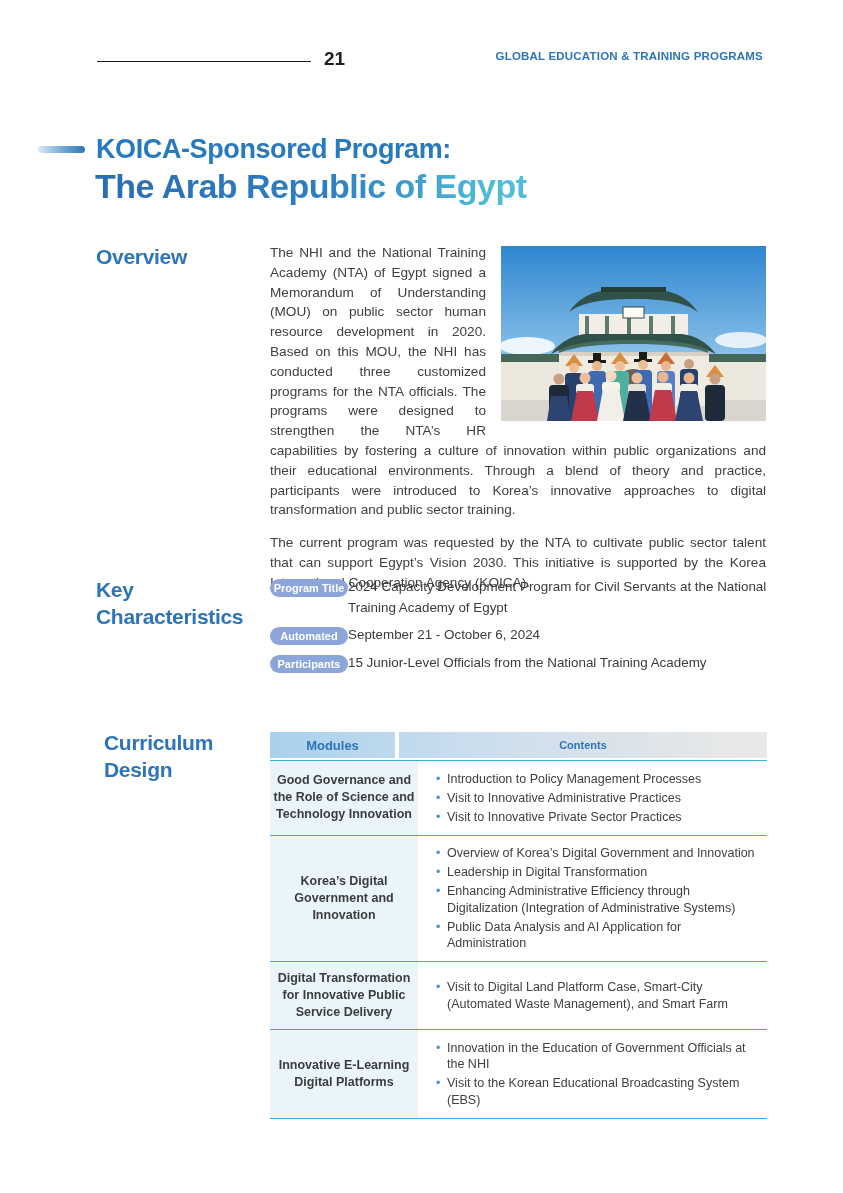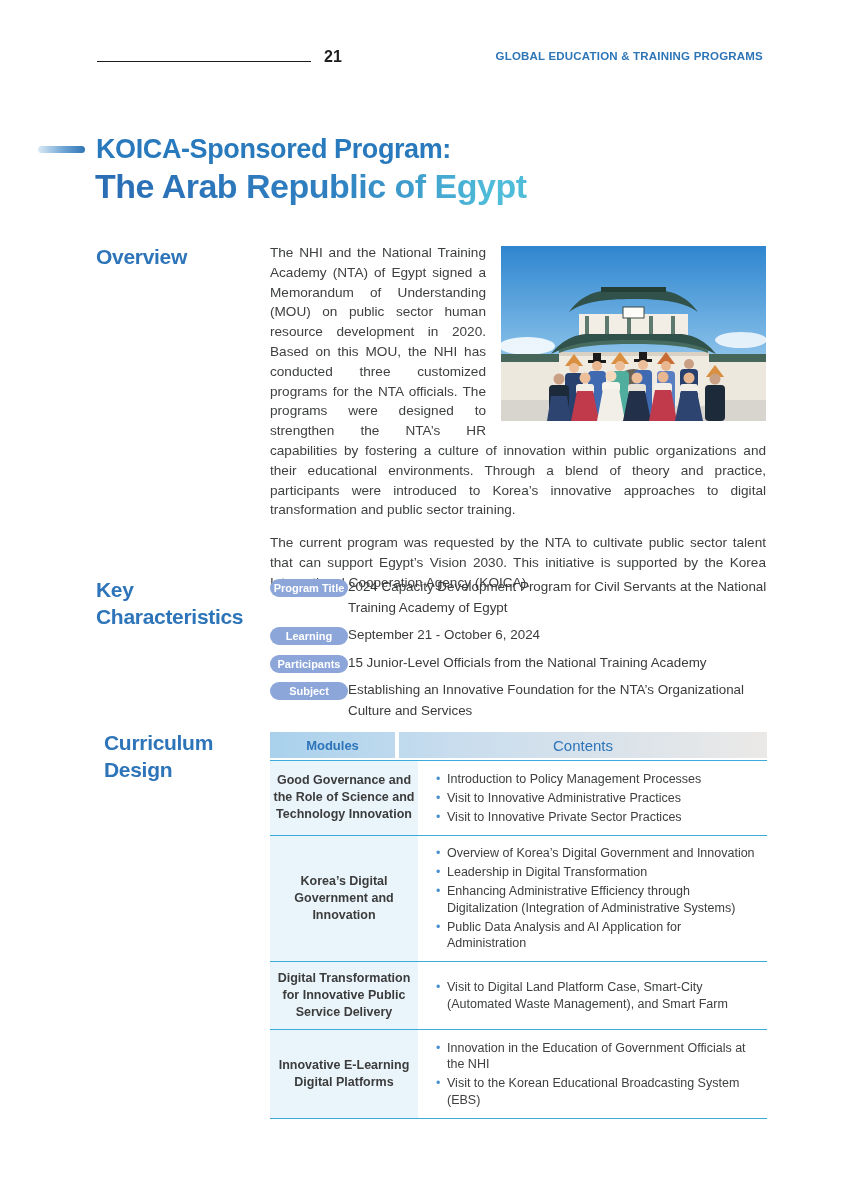--- a/index.html
+++ b/index.html
@@ -2,21 +2,21 @@
 <html><head>
 <meta charset="utf-8">
 <style>
   * { box-sizing: border-box; margin: 0; padding: 0; }
   html, body { background: #ffffff; }
   body { font-family: "Liberation Sans", sans-serif; }
   .page { position: relative; width: 843px; height: 1193px; background: #ffffff; overflow: hidden; }
 
   
   .header-rule { position: absolute; left: 97px; top: 61px; width: 214px; border-top: 1.6px solid #1c1c1c; }
-  .page-number { position: absolute; left: 324px; top: 48px; font-size: 16px; font-weight: 700; color: #1f1f1f; }
+  .page-number { position: absolute; left: 324px; top: 48px; font-size: 19px; font-weight: 700; color: #1f1f1f; }
   .header-title { position: absolute; right: 80px; top: 50px; font-size: 11.5px; font-weight: 700; color: #2e75b6; letter-spacing: 0.2px; }
 
   
   .title-dash { position: absolute; left: 38px; top: 146px; width: 47px; height: 7px; border-radius: 4px;
                 background: linear-gradient(90deg, #d9eaf6 0%, #6ea4d4 55%, #2e75b6 100%); }
   .title-kicker { position: absolute; left: 96px; top: 134px; font-size: 27px; font-weight: 600; color: #2979bd; letter-spacing: -0.4px; }
   .title-main { position: absolute; left: 95px; top: 167px; font-size: 34px; font-weight: 800; letter-spacing: -0.5px; color: #2f80c1; }
   @supports (-webkit-background-clip: text) {
     .title-main { background: linear-gradient(90deg, #2a6db4 0%, #2f80c1 55%, #4fbcd9 92%);
                   -webkit-background-clip: text; background-clip: text; color: transparent; }
@@ -39,21 +39,21 @@
   .kc-row { display: flex; align-items: flex-start; margin-bottom: 7px; }
   .kc-badge { flex: 0 0 78px; height: 18px; margin-top: 2px; background: #8ca6d9; border-radius: 9px; color: #ffffff;
               font-size: 11px; font-weight: 600; display: flex; align-items: center; justify-content: center; }
   .kc-value { font-size: 13.4px; line-height: 20.5px; color: #3a3b3c; }
 
   
   .curriculum-table { position: absolute; left: 270px; top: 732px; width: 497px; }
   .ct-header { display: flex; height: 26px; background: linear-gradient(90deg, #a9d1ec 0%, #c9ddee 38%, #ebe9e7 100%); }
   .hc-mod { width: 129px; border-right: 4px solid #ffffff; display: flex; align-items: center; justify-content: center;
             font-size: 13px; font-weight: 700; color: #2d74b9; }
-  .hc-con { flex: 1; display: flex; align-items: center; justify-content: center; font-size: 15px; font-weight: 400; color: #2d74b9; }
+  .hc-con { flex: 1; display: flex; align-items: center; justify-content: center; font-size: 11px; font-weight: 700; color: #2d74b9; }
   .ct-body { margin-top: 2px; border-bottom: 1px solid #3aabdb; }
   .ct-row { display: flex; border-top: 1px solid #3aabdb; }
   .ct-mod { width: 152px; border-right: 4px solid #ffffff; background: #eaf5fb; display: flex; align-items: center;
             justify-content: center; text-align: center; font-size: 12.5px; font-weight: 700; color: #3c3c3c;
             line-height: 17px; padding: 8px 0; }
   .ct-con { flex: 1; padding: 7px 10px 7px 14px; display: flex; flex-direction: column; justify-content: center; }
   .ct-con ul { list-style: none; }
   .ct-con li { position: relative; padding-left: 11px; font-size: 12.5px; line-height: 16.5px; color: #3f4040; margin: 2.5px 0; }
   .ct-con li::before { content: "\2022"; position: absolute; left: 0; top: 0; color: #4a90d0; }
 </style>
@@ -188,30 +188,26 @@
     <p class="body-text">The current program was requested by the NTA to cultivate public sector talent that can support Egypt’s Vision 2030. This initiative is supported by the Korea International Cooperation Agency (KOICA).</p>
   </div>
 
   <div class="sec-label keychar">Key Characteristics</div>
   <div class="kc-list">
       <div class="kc-row">
         <div class="kc-badge">Program Title</div>
         <div class="kc-value">2024 Capacity Development Program for Civil Servants at the National Training Academy of Egypt</div>
       </div>
       <div class="kc-row">
-        <div class="kc-badge">Learning</div>
+        <div class="kc-badge">Automated</div>
         <div class="kc-value">September 21 - October 6, 2024</div>
       </div>
       <div class="kc-row">
         <div class="kc-badge">Participants</div>
         <div class="kc-value">15 Junior-Level Officials from the National Training Academy</div>
-      </div>
-      <div class="kc-row">
-        <div class="kc-badge">Subject</div>
-        <div class="kc-value">Establishing an Innovative Foundation for the NTA’s Organizational Culture and Services</div>
       </div>
     </div>
 
   <div class="sec-label curriculum">Curriculum Design</div>
   <div class="curriculum-table">
     <div class="ct-header">
       <div class="hc-mod">Modules</div>
       <div class="hc-con">Contents</div>
     </div>
     <div class="ct-body">

